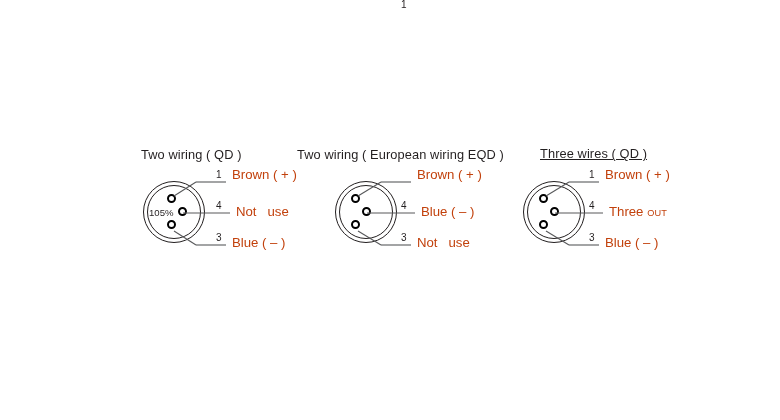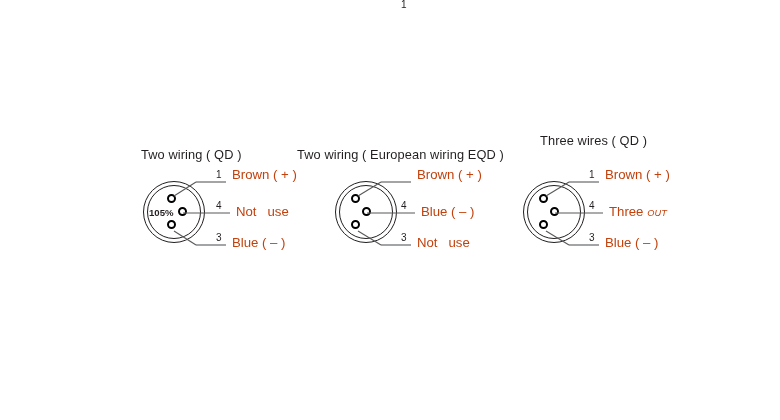--- a/index.html
+++ b/index.html
@@ -103,39 +103,38 @@
   .wire-label {
     position: absolute;
     font-size: 13.2px;
     line-height: 1;
     color: #c2410c;
     white-space: pre;
   }
   .wire-label .sub {
     font-size: 9.2px;
     letter-spacing: 0.2px;
-    font-style: italic;
   }
 </style>
 </head>
 <body>
 
 <div class="canvas">
 
   <div class="group">
 
     <div class="group-title" style="left:141px; top:149px;">Two wiring ( QD )</div>
 
     <div class="connector" style="left:143px; top:181px;">
       <div class="ring-outer"></div>
       <div class="ring-inner"></div>
       <div class="pin" style="left:24px; top:13px;"></div>
       <div class="pin" style="left:35px; top:26px;"></div>
       <div class="pin" style="left:24px; top:39px;"></div>
-      <div class="pin-badge" style="left:6px; top:27px;font-weight:bold;">105%</div>
+      <div class="pin-badge" style="left:6px; top:27px;">105%</div>
     </div>
 
     <svg class="leader-svg" style="left:0; top:0; width:780px; height:420px;">
       <line x1="174" y1="196" x2="196" y2="182"></line>
       <line x1="196" y1="182" x2="226" y2="182"></line>
       <line x1="183" y1="213" x2="230" y2="213"></line>
       <line x1="174" y1="231" x2="196" y2="245"></line>
       <line x1="196" y1="245" x2="226" y2="245"></line>
     </svg>
 
@@ -175,21 +174,21 @@
 
     <div class="pin-number" style="left:401px; top:201px;">4</div>
     <div class="wire-label" style="left:421px; top:205px;">Blue ( – )</div>
 
     <div class="pin-number" style="left:401px; top:233px;">3</div>
     <div class="wire-label" style="left:417px; top:236px;">Not   use</div>
   </div>
 
   <div class="group">
 
-    <div class="group-title" style="left:540px; top:135px;">Three wires ( QD )</div>
+    <div class="group-title" style="left:540px; top:148px;text-decoration:underline;">Three wires ( QD )</div>
 
     <div class="connector" style="left:523px; top:181px;">
       <div class="ring-outer"></div>
       <div class="ring-inner"></div>
       <div class="pin" style="left:16px; top:13px;"></div>
       <div class="pin" style="left:27px; top:26px;"></div>
       <div class="pin" style="left:16px; top:39px;"></div>
       <div class="pin-badge" style="left:6px; top:27px;"></div>
     </div>
 

